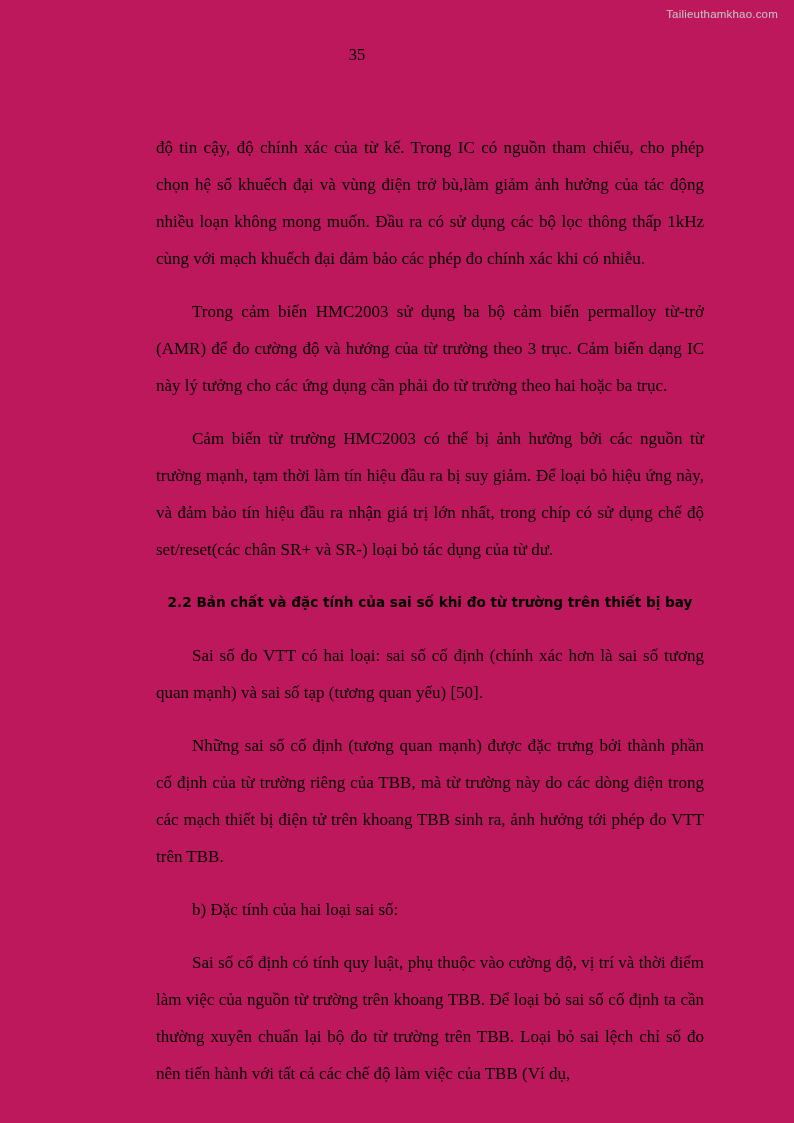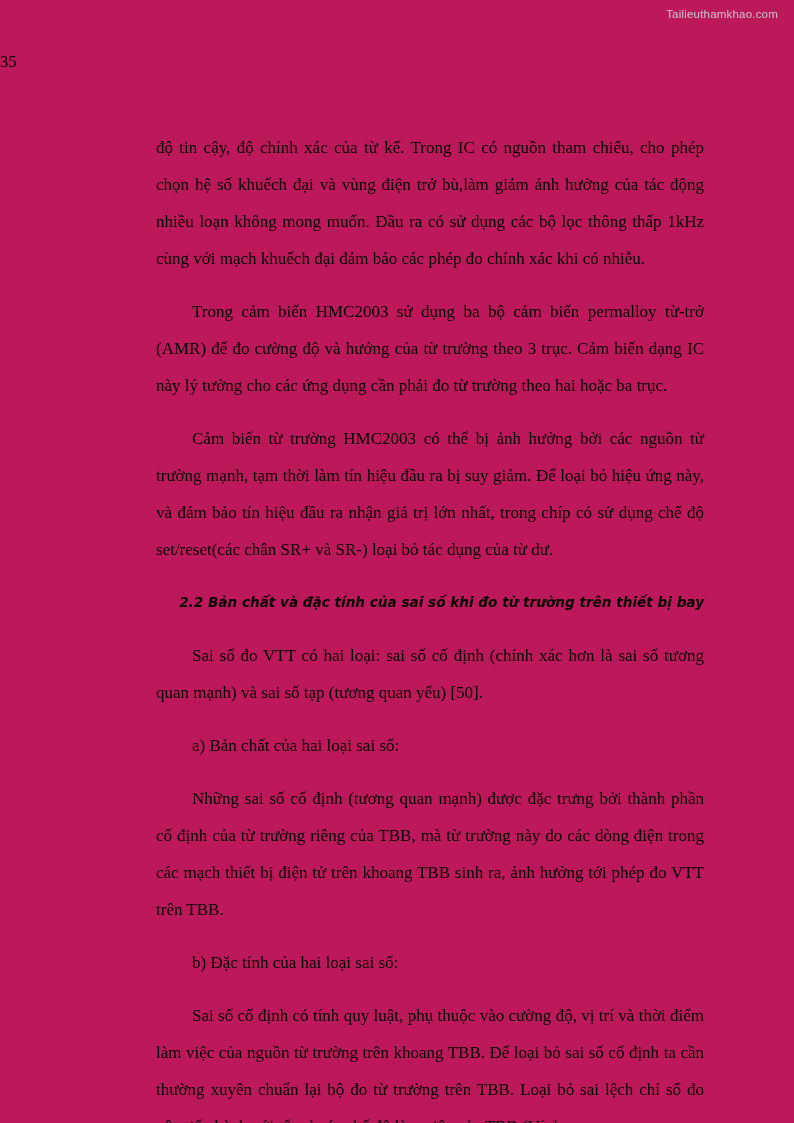--- a/index.html
+++ b/index.html
@@ -21,24 +21,24 @@
     top: 8px;
     right: 16px;
     font-family: "Liberation Sans", sans-serif;
     font-size: 11.5px;
     color: #c9c9c9;
     letter-spacing: 0.2px;
     white-space: nowrap;
   }
   .page-number {
     position: absolute;
-    top: 52px;
+    top: 45px;
     left: 0;
     width: 714px;
-    text-align: left;
+    text-align: center;
     font-size: 16.5px;
     font-family: "Liberation Serif", serif;
   }
   .body-area {
     position: absolute;
     left: 140px;
     top: 113px;
     width: 580px;
   }
   p {
@@ -53,39 +53,37 @@
     text-indent: 36px;
   }
   p.noindent {
     text-indent: 0;
   }
   p.heading {
     font-family: "DejaVu Sans", sans-serif;
     font-weight: bold;
     font-size: 13.6px;
     line-height: 37px;
-    text-align: right;
+    text-align: center;
     text-indent: 0;
-    font-style: italic;
   }
 </style>
 </head>
 <body>
 
 <div class="page">
 
   <div class="watermark">Tailieuthamkhao.com</div>
 
   <div class="page-number">35</div>
 
   <div class="body-area">
     <p class="noindent">độ tin cậy, độ chính xác của từ kế. Trong IC có nguồn tham chiếu, cho phép chọn hệ số khuếch đại và vùng điện trở bù,làm giảm ảnh hưởng của tác động nhiều loạn không mong muốn. Đầu ra có sử dụng các bộ lọc thông thấp 1kHz cùng với mạch khuếch đại đảm bảo các phép đo chính xác khi có nhiễu.</p>
     <p class="indent">Trong cảm biến HMC2003 sử dụng ba bộ cảm biến permalloy từ-trở (AMR) để đo cường độ và hướng của từ trường theo 3 trục. Cảm biến dạng IC này lý tưởng cho các ứng dụng cần phải đo từ trường theo hai hoặc ba trục.</p>
     <p class="indent">Cảm biến từ trường HMC2003 có thể bị ảnh hưởng bởi các nguồn từ trường mạnh, tạm thời làm tín hiệu đầu ra bị suy giảm. Để loại bỏ hiệu ứng này, và đảm bảo tín hiệu đầu ra nhận giá trị lớn nhất, trong chíp có sử dụng chế độ set/reset(các chân SR+ và SR-) loại bỏ tác dụng của từ dư.</p>
     <p class="heading">2.2 Bản chất và đặc tính của sai số khi đo từ trường trên thiết bị bay</p>
     <p class="indent">Sai số đo VTT có hai loại: sai số cố định (chính xác hơn là sai số tương quan mạnh) và sai số tạp (tương quan yếu) [50].</p>
-    <p class="indent">a) Bản chất của hai loại sai số:</p>
     <p class="indent">Những sai số cố định (tương quan mạnh) được đặc trưng bởi thành phần cố định của từ trường riêng của TBB, mà từ trường này do các dòng điện trong các mạch thiết bị điện tử trên khoang TBB sinh ra, ảnh hưởng tới phép đo VTT trên TBB.</p>
     <p class="indent">b) Đặc tính của hai loại sai số:</p>
     <p class="indent">Sai số cố định có tính quy luật, phụ thuộc vào cường độ, vị trí và thời điểm làm việc của nguồn từ trường trên khoang TBB. Để loại bỏ sai số cố định ta cần thường xuyên chuẩn lại bộ đo từ trường trên TBB. Loại bỏ sai lệch chỉ số đo nên tiến hành với tất cả các chế độ làm việc của TBB (Ví dụ,</p>
   </div>
 
 </div>
 
 </body></html>

